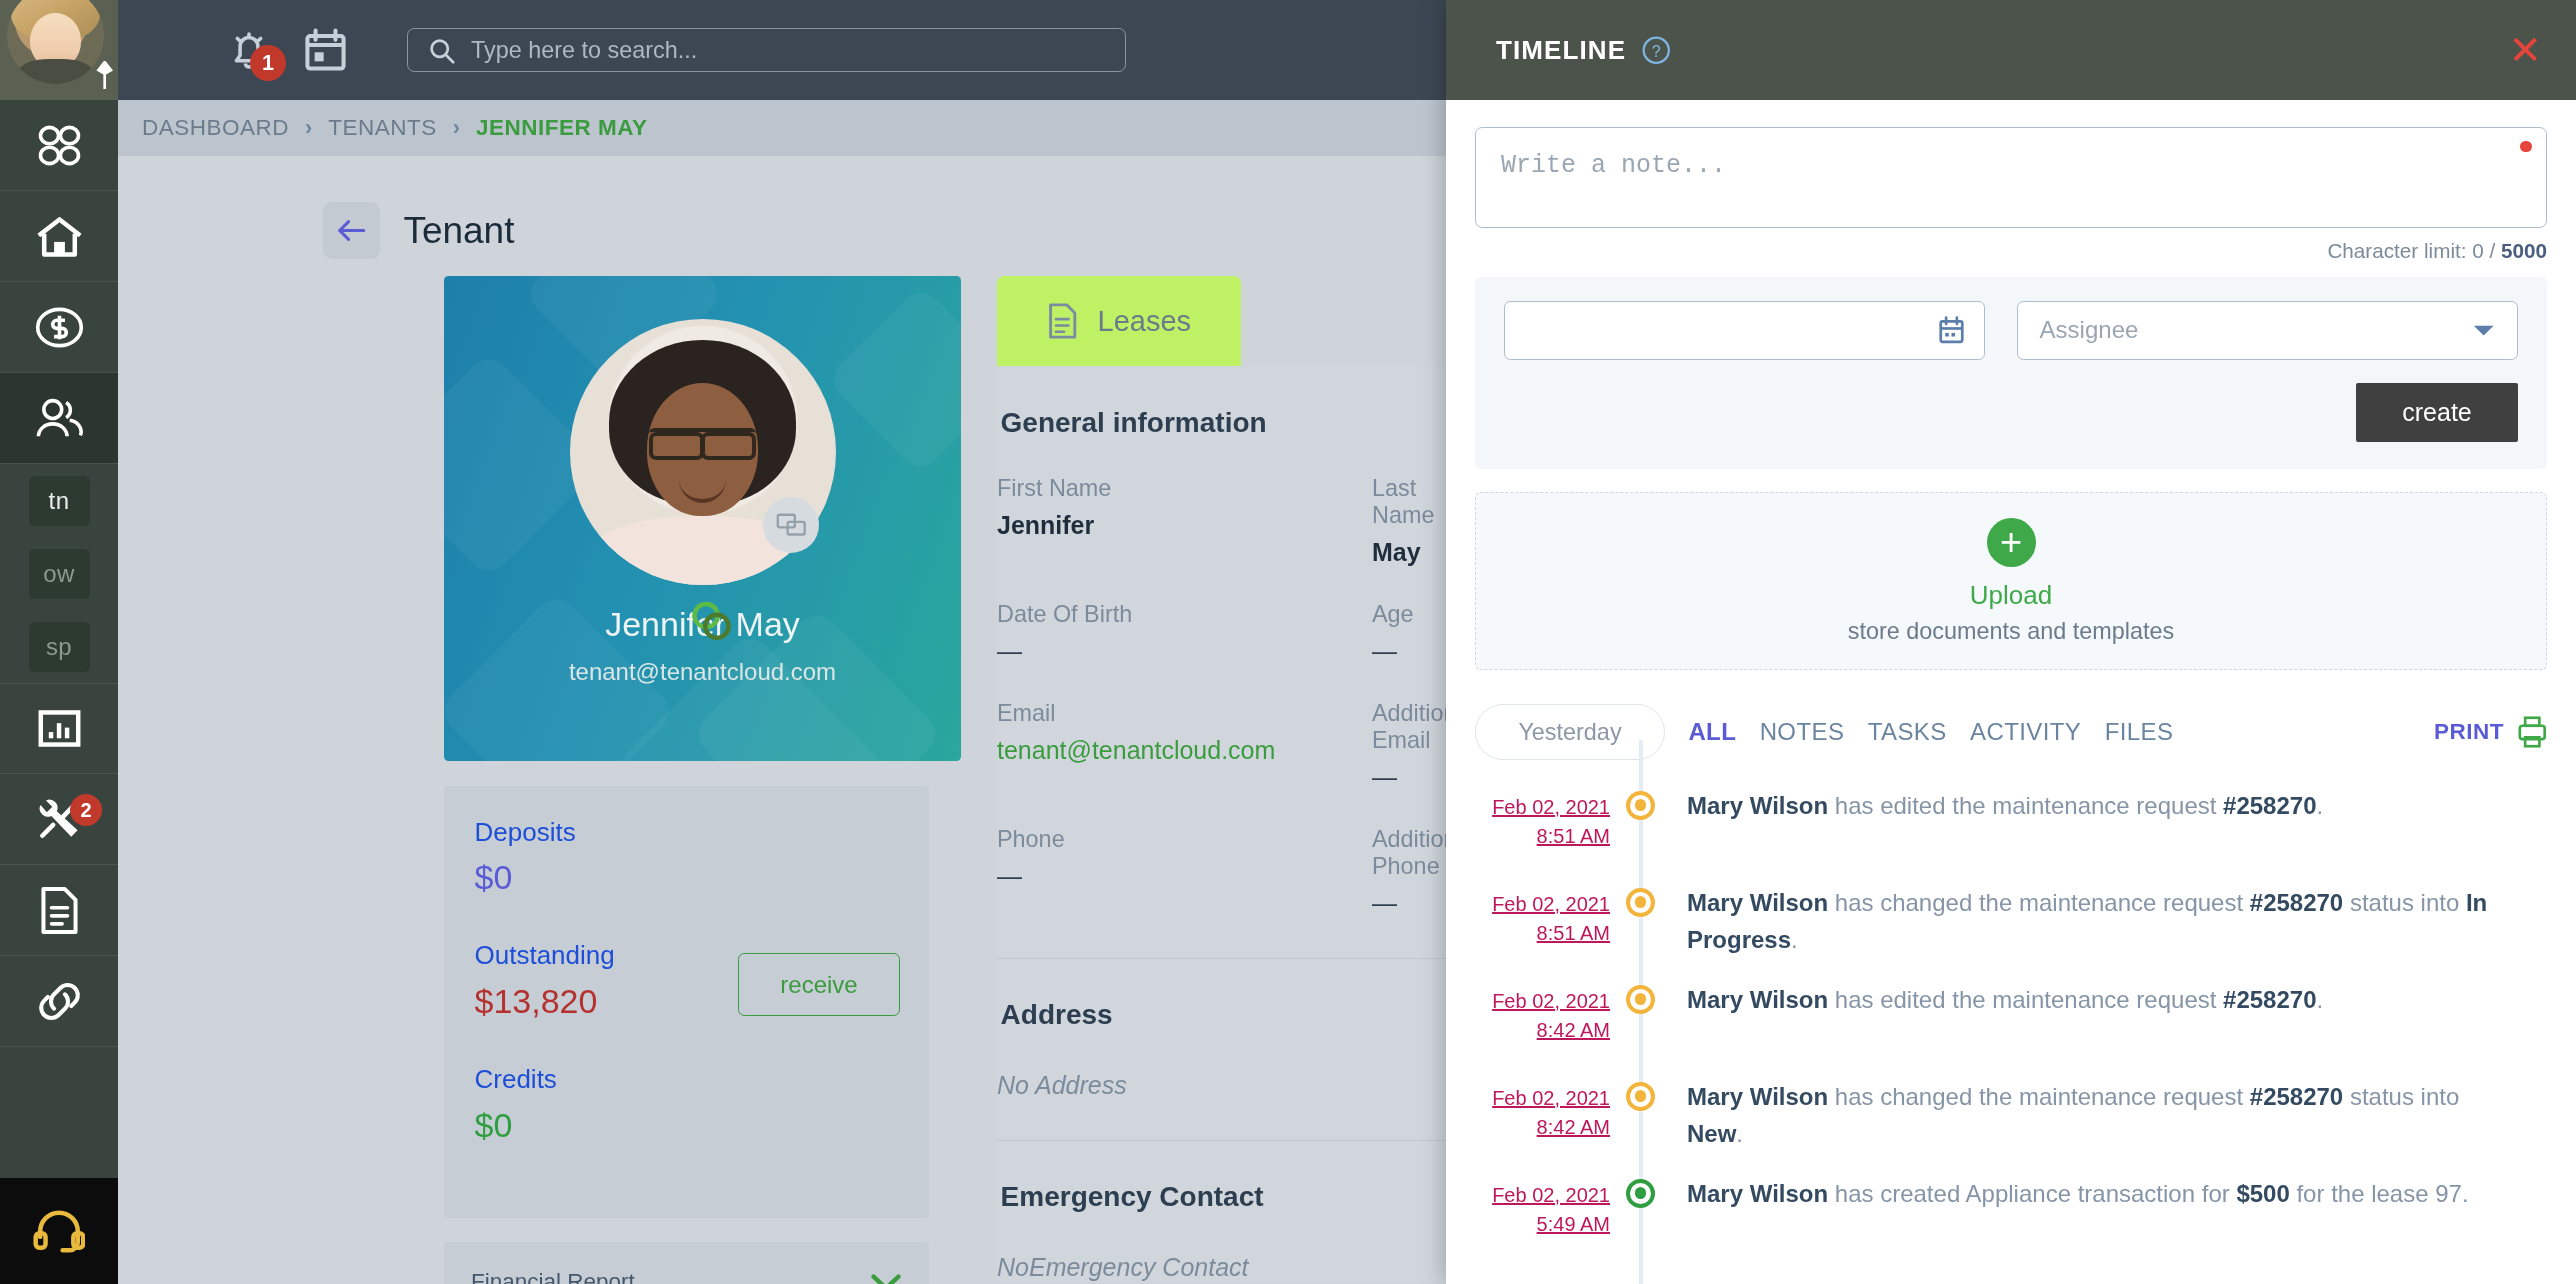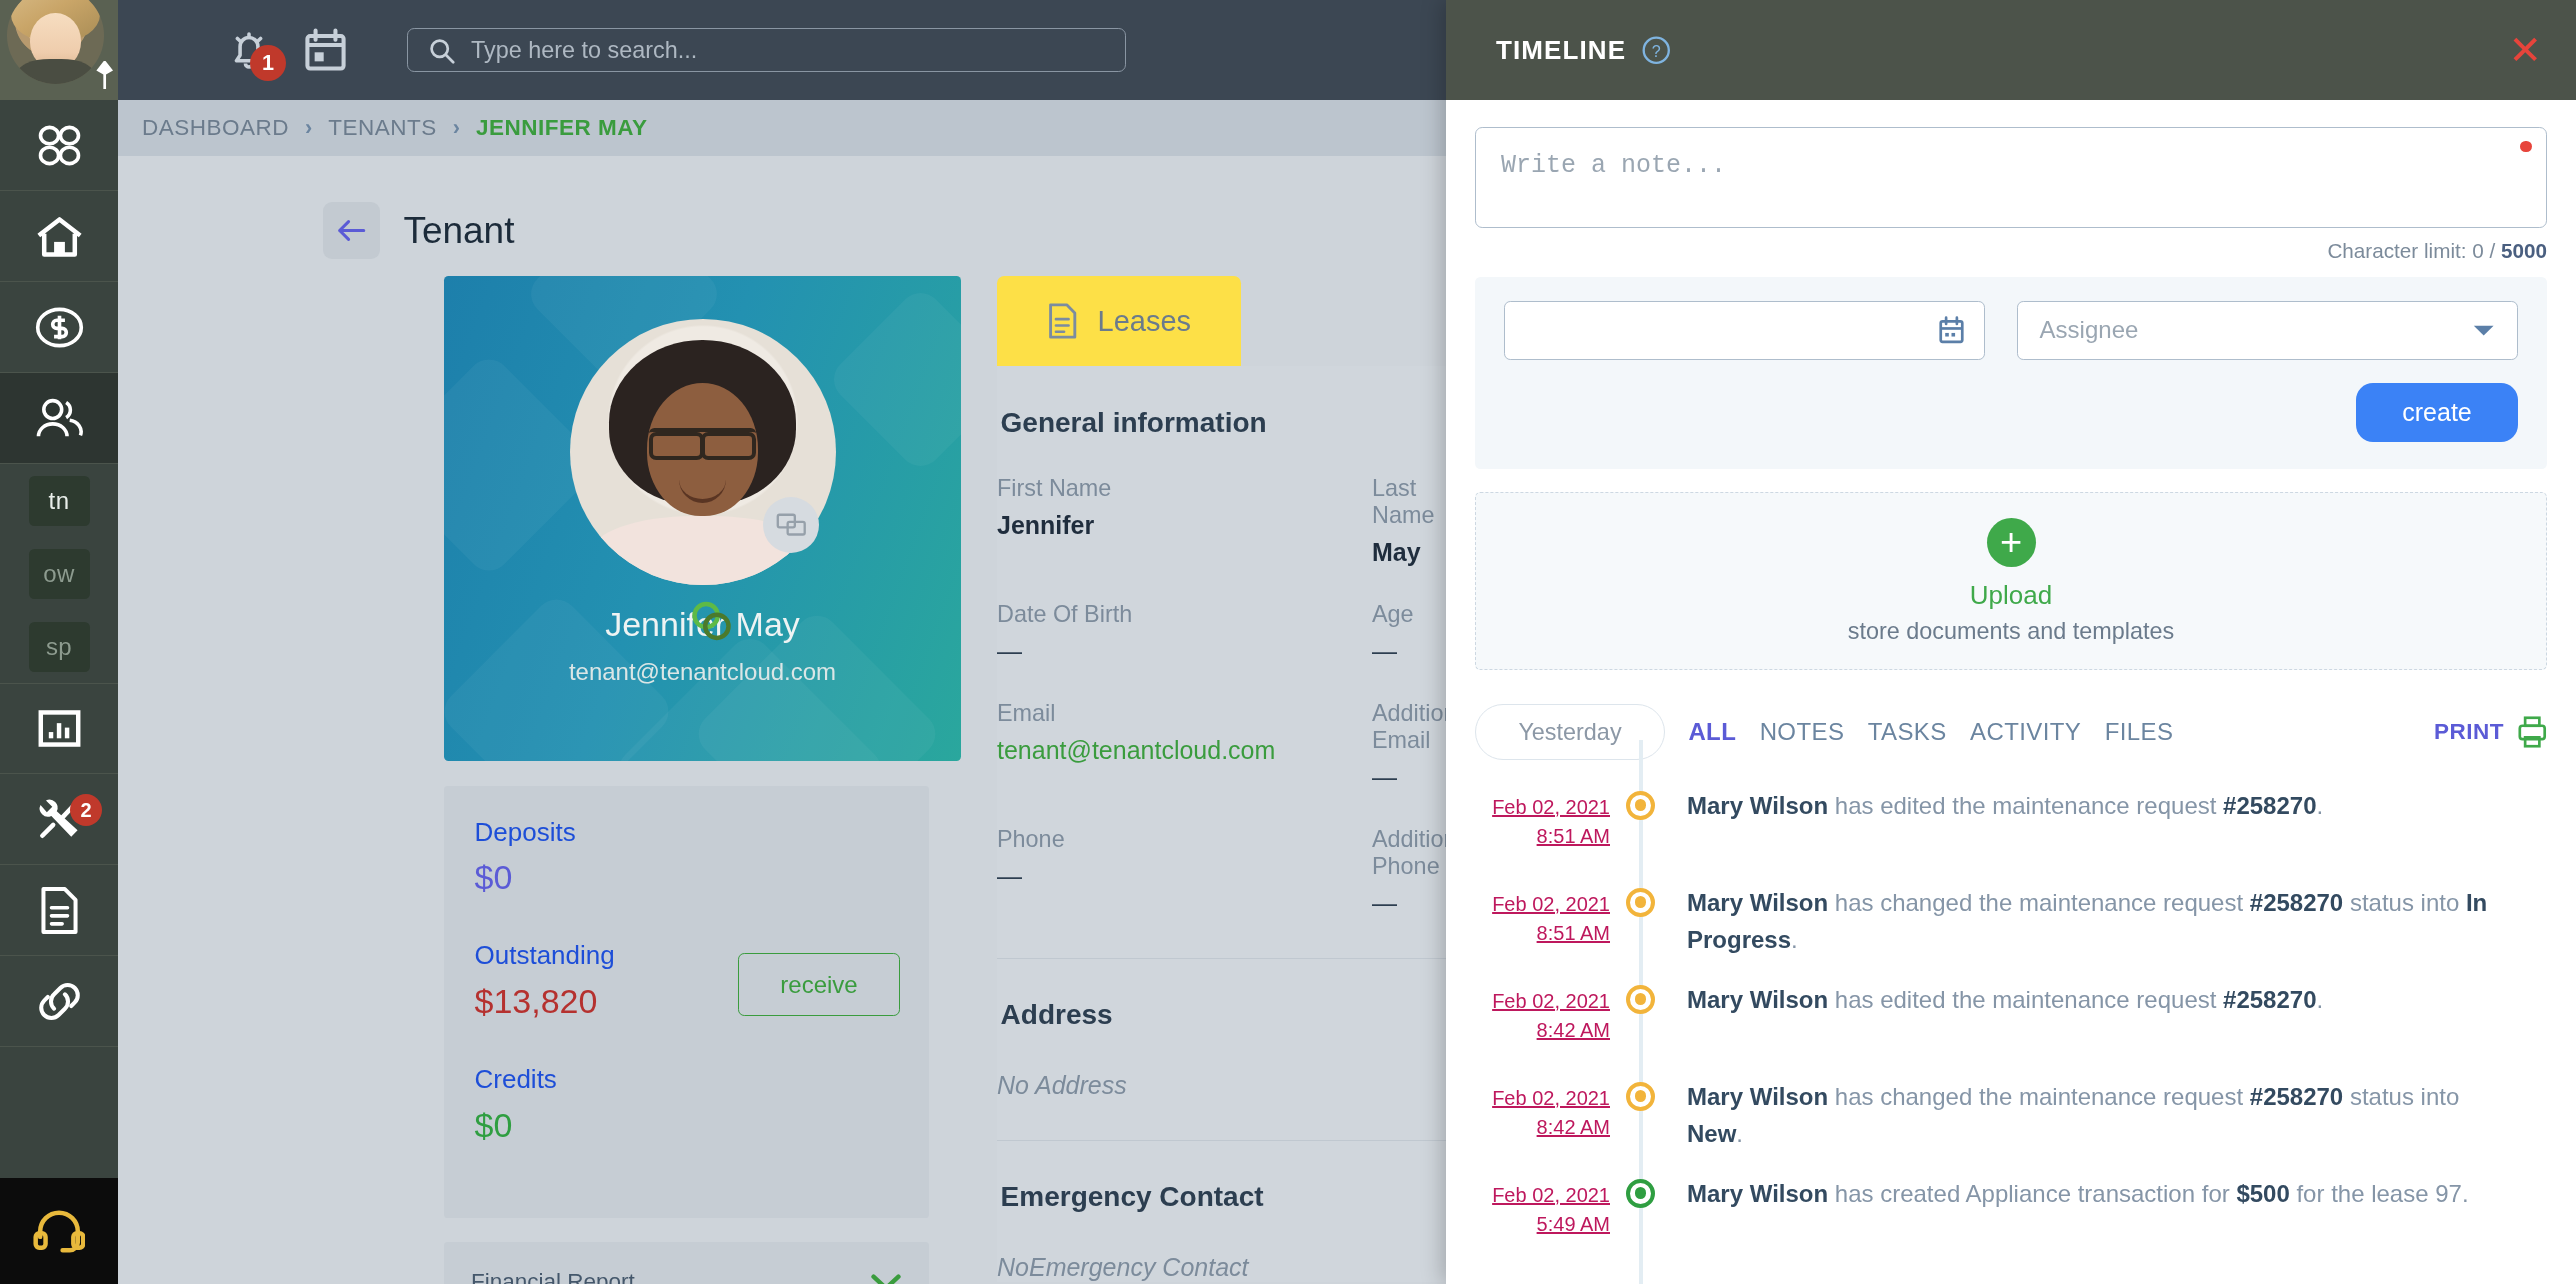--- a/index.html
+++ b/index.html
@@ -183,21 +183,21 @@
   #fin-report-label { font-size: 22.5px; color: #44576b; }
 
   
   #detail { position: absolute; left: 879px; top: 121px; right: 0; }
   #tabs { display: flex; height: 90px; }
   .tab {
     display: flex; align-items: center; gap: 20px; padding: 0 50px;
     border-radius: 7.2px 7.2px 0 0; font-size: 29px;
   }
   .tab.active { background: #d4dae0; color: #3a9c3e; }
-  .tab.inactive { background: #fde047; color: #6b7b8c; }
+  .tab.inactive { background: #bef264; color: #6b7b8c; }
   #detail-body { background: #d0d6dc; padding: 41px 0 0 0; }
   .sec-title { font-size: 28px; font-weight: 700; color: #2c3e50; padding-left: 3.6px; }
   .field-grid {
     display: grid; grid-template-columns: 375px 1fr; row-gap: 34px; margin-top: 36px;
   }
   .f-label { font-size: 23.4px; color: #7c8b9b; }
   .f-value { font-size: 25px; color: #1f2d3d; font-weight: 700; margin-top: 9px; }
   .f-value.email { color: #3a9c3e; font-weight: 400; }
   .f-value.dash { font-weight: 400; color: #2c3e50; }
   .hr { height: 0.9px; background: #c0c8d0; margin: 40px 0 0 0; }
@@ -238,21 +238,21 @@
     padding-right: 18px;
   }
   #assignee-field {
     flex: 1; height: 59px; border: 0.9px solid #aebdcc; border-radius: 6.3px;
     background: #fff; display: flex; align-items: center; justify-content: space-between;
     padding: 0 21.6px;
   }
   #assignee-placeholder { color: #9aa6b2; font-size: 24px; }
   #create-btn {
     margin-top: 23.4px; margin-left: auto; display: block;
-    width: 162px; height: 59px; background: #3b82f6; border: 0; border-radius: 17px;
+    width: 162px; height: 59px; background: #404040; border: 0; border-radius: 2px;
     color: #fff; font-size: 25px; font-family: "Liberation Sans", sans-serif;
   }
   #upload-zone {
     margin: 23.4px 29px 0 29px; border: 1.8px dashed #cdd8e2; border-radius: 5.4px;
     background: #f6f9fb; height: 178px;
     display: flex; flex-direction: column; align-items: center; justify-content: center; gap: 7.2px;
   }
   #upload-plus {
     width: 49px; height: 49px; border-radius: 50%; background: #3fa94a;
     display: flex; align-items: center; justify-content: center;

